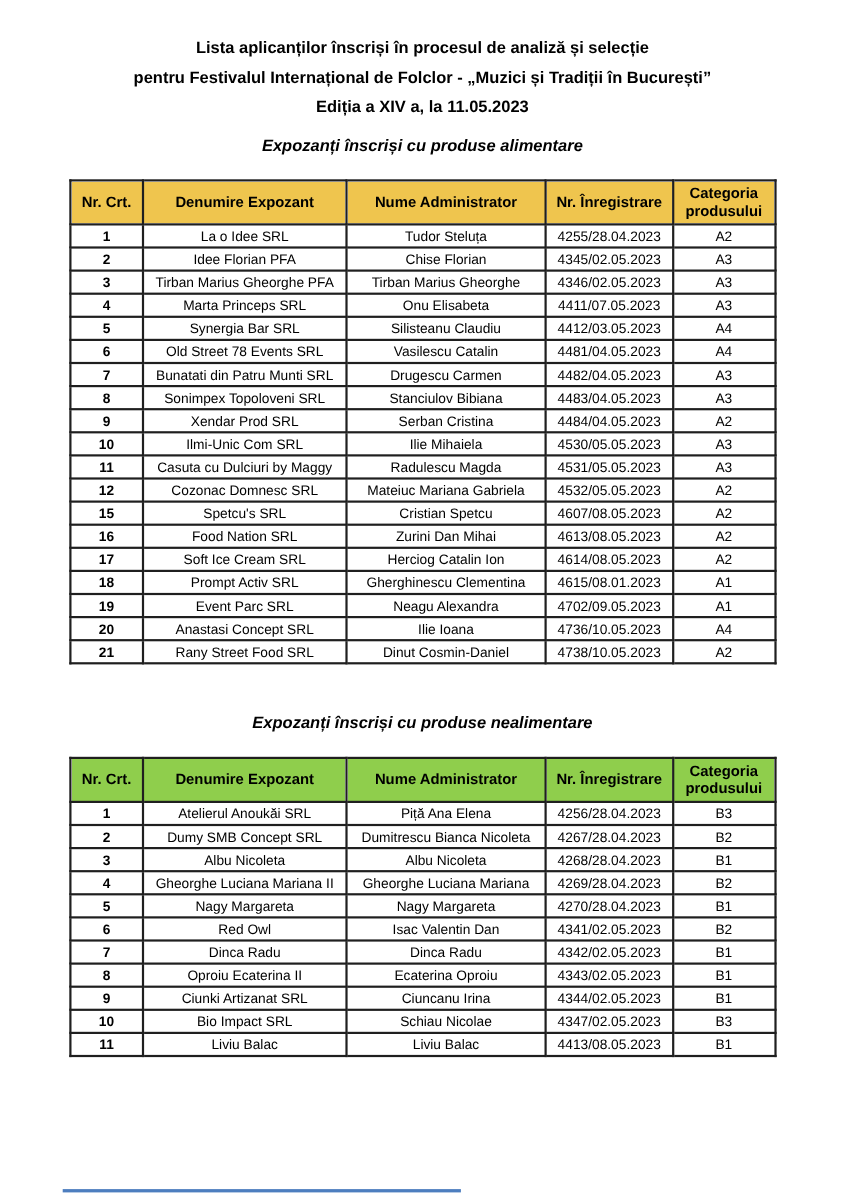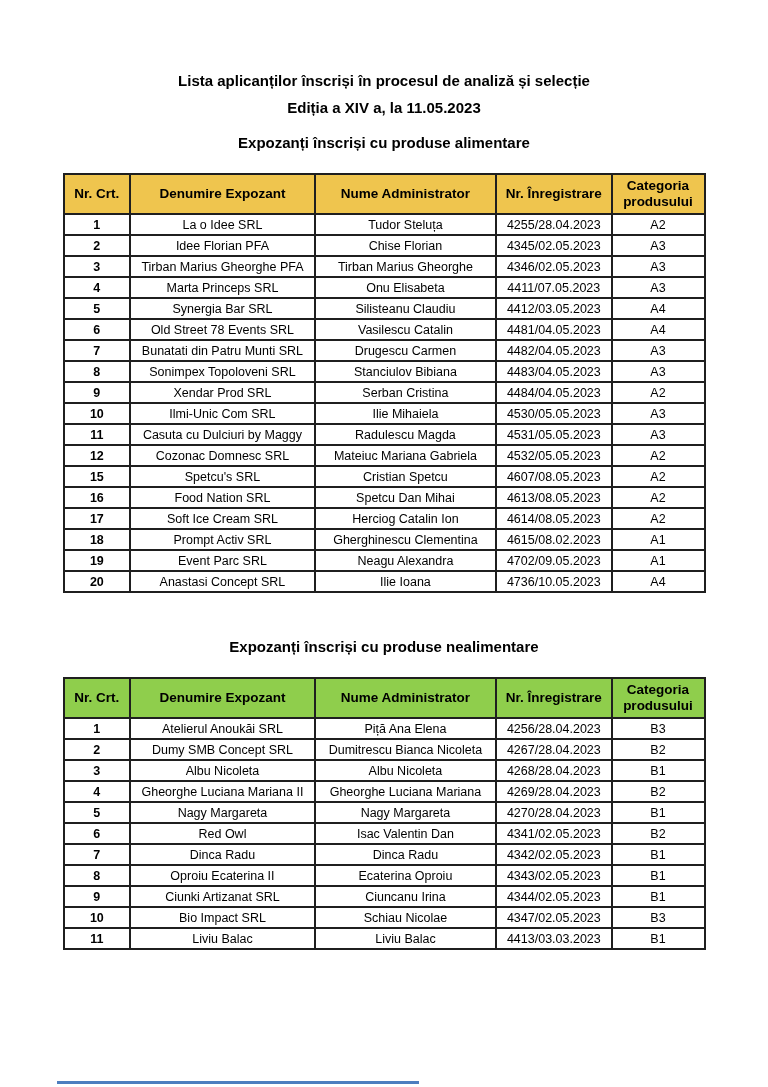--- a/index.html
+++ b/index.html
@@ -10,32 +10,33 @@
     color: #000;
   }
   .page {
     position: relative;
     width: 768px;
     height: 1087px;
     background: #ffffff;
     overflow: hidden;
   }
   .doc-title {
-    padding-top: 67px;
+    padding-top: 30px;
     text-align: center;
     font-weight: bold;
     font-size: 15px;
     line-height: 27px;
   }
   .section-title {
     margin: 15px;
     text-align: center;
     font-weight: bold;
     font-size: 15px;
     line-height: 20px;
+    font-style: italic;
   }
   .section-title.first { margin-top: 12px; }
   .section-title.second { margin-top: 44px; text-align: center; }
   .data-table {
     width: 643px;
     margin: 20px auto 0 auto;
     border-collapse: collapse;
     table-layout: fixed;
   }
   .data-table th, .data-table td {
@@ -68,20 +69,21 @@
     background: #4d7ebf;
   }
 </style>
 </head>
 <body>
 
 <div class="page">
 
   <div class="doc-title">
     <div>Lista aplicanților înscriși în procesul de analiză și selecție</div>
+    <div>pentru Festivalul Internațional de Folclor - „Muzici și Tradiții în București”</div>
     <div>Ediția a XIV a, la 11.05.2023</div>
   </div>
 
   <h2 class="section-title first">Expozanți înscriși cu produse alimentare</h2>
 
   <table class="data-table" data-table="0" style="--hdr: #EFC54E;">
     <colgroup>
       <col style="width:10.4%">
       <col style="width:28.8%">
       <col style="width:28.3%">
@@ -185,51 +187,58 @@
         <tr>
           <td>15</td>
           <td>Spetcu's SRL</td>
           <td>Cristian Spetcu</td>
           <td>4607/08.05.2023</td>
           <td>A2</td>
         </tr>
         <tr>
           <td>16</td>
           <td>Food Nation SRL</td>
-          <td>Spetcu Dan Mihai</td>
+          <td>Zurini Dan Mihai</td>
           <td>4613/08.05.2023</td>
           <td>A2</td>
         </tr>
         <tr>
           <td>17</td>
           <td>Soft Ice Cream SRL</td>
           <td>Herciog Catalin Ion</td>
           <td>4614/08.05.2023</td>
           <td>A2</td>
         </tr>
         <tr>
           <td>18</td>
           <td>Prompt Activ SRL</td>
           <td>Gherghinescu Clementina</td>
-          <td>4615/08.02.2023</td>
+          <td>4615/08.01.2023</td>
           <td>A1</td>
         </tr>
         <tr>
           <td>19</td>
           <td>Event Parc SRL</td>
           <td>Neagu Alexandra</td>
           <td>4702/09.05.2023</td>
           <td>A1</td>
         </tr>
         <tr>
           <td>20</td>
           <td>Anastasi Concept SRL</td>
           <td>Ilie Ioana</td>
           <td>4736/10.05.2023</td>
           <td>A4</td>
+        </tr>
+        <tr>
+          <td>21</td>
+          <td>Rany Street Food SRL</td>
+          <td>Dinut Cosmin-Daniel</td>
+          <td>4738/10.05.2023</td>
+          <td>A2</td>
         </tr>
       </tbody>
   </table>
 
   <h2 class="section-title second">Expozanți înscriși cu produse nealimentare</h2>
 
   <table class="data-table" data-table="1" style="--hdr: #8FCE4C;">
     <colgroup>
       <col style="width:10.4%">
       <col style="width:28.8%">
@@ -314,21 +323,21 @@
           <td>10</td>
           <td>Bio Impact SRL</td>
           <td>Schiau Nicolae</td>
           <td>4347/02.05.2023</td>
           <td>B3</td>
         </tr>
         <tr>
           <td>11</td>
           <td>Liviu Balac</td>
           <td>Liviu Balac</td>
-          <td>4413/03.03.2023</td>
+          <td>4413/08.05.2023</td>
           <td>B1</td>
         </tr>
       </tbody>
   </table>
 
   <div class="accent-line"></div>
 
 </div>
 
 </body></html>

